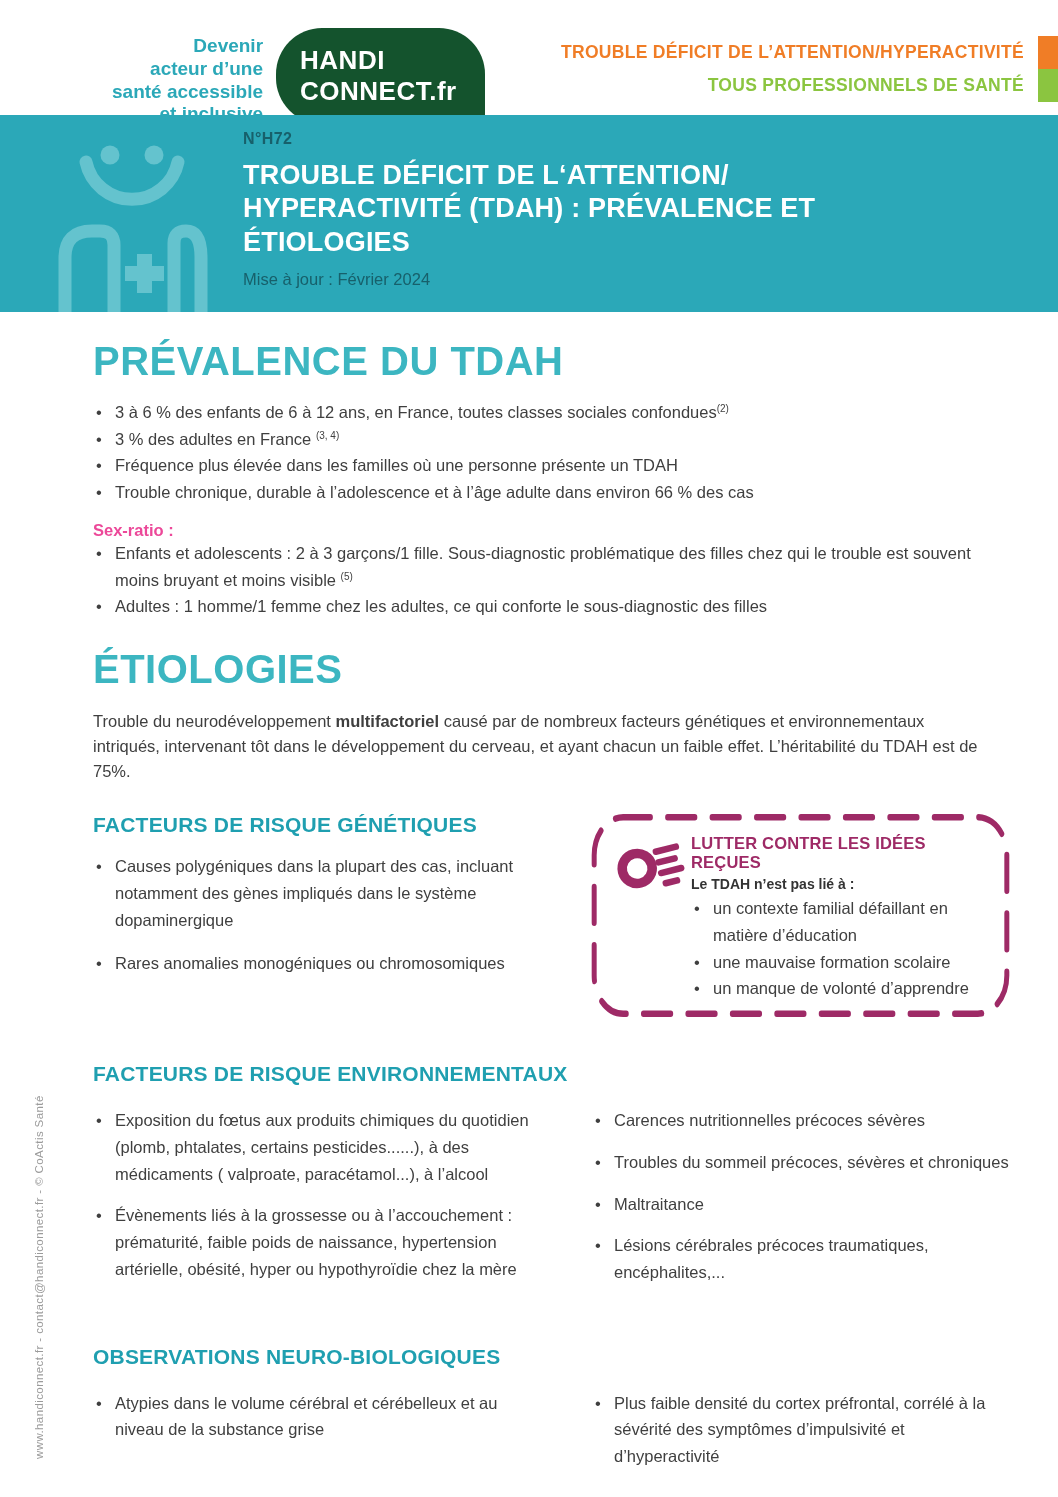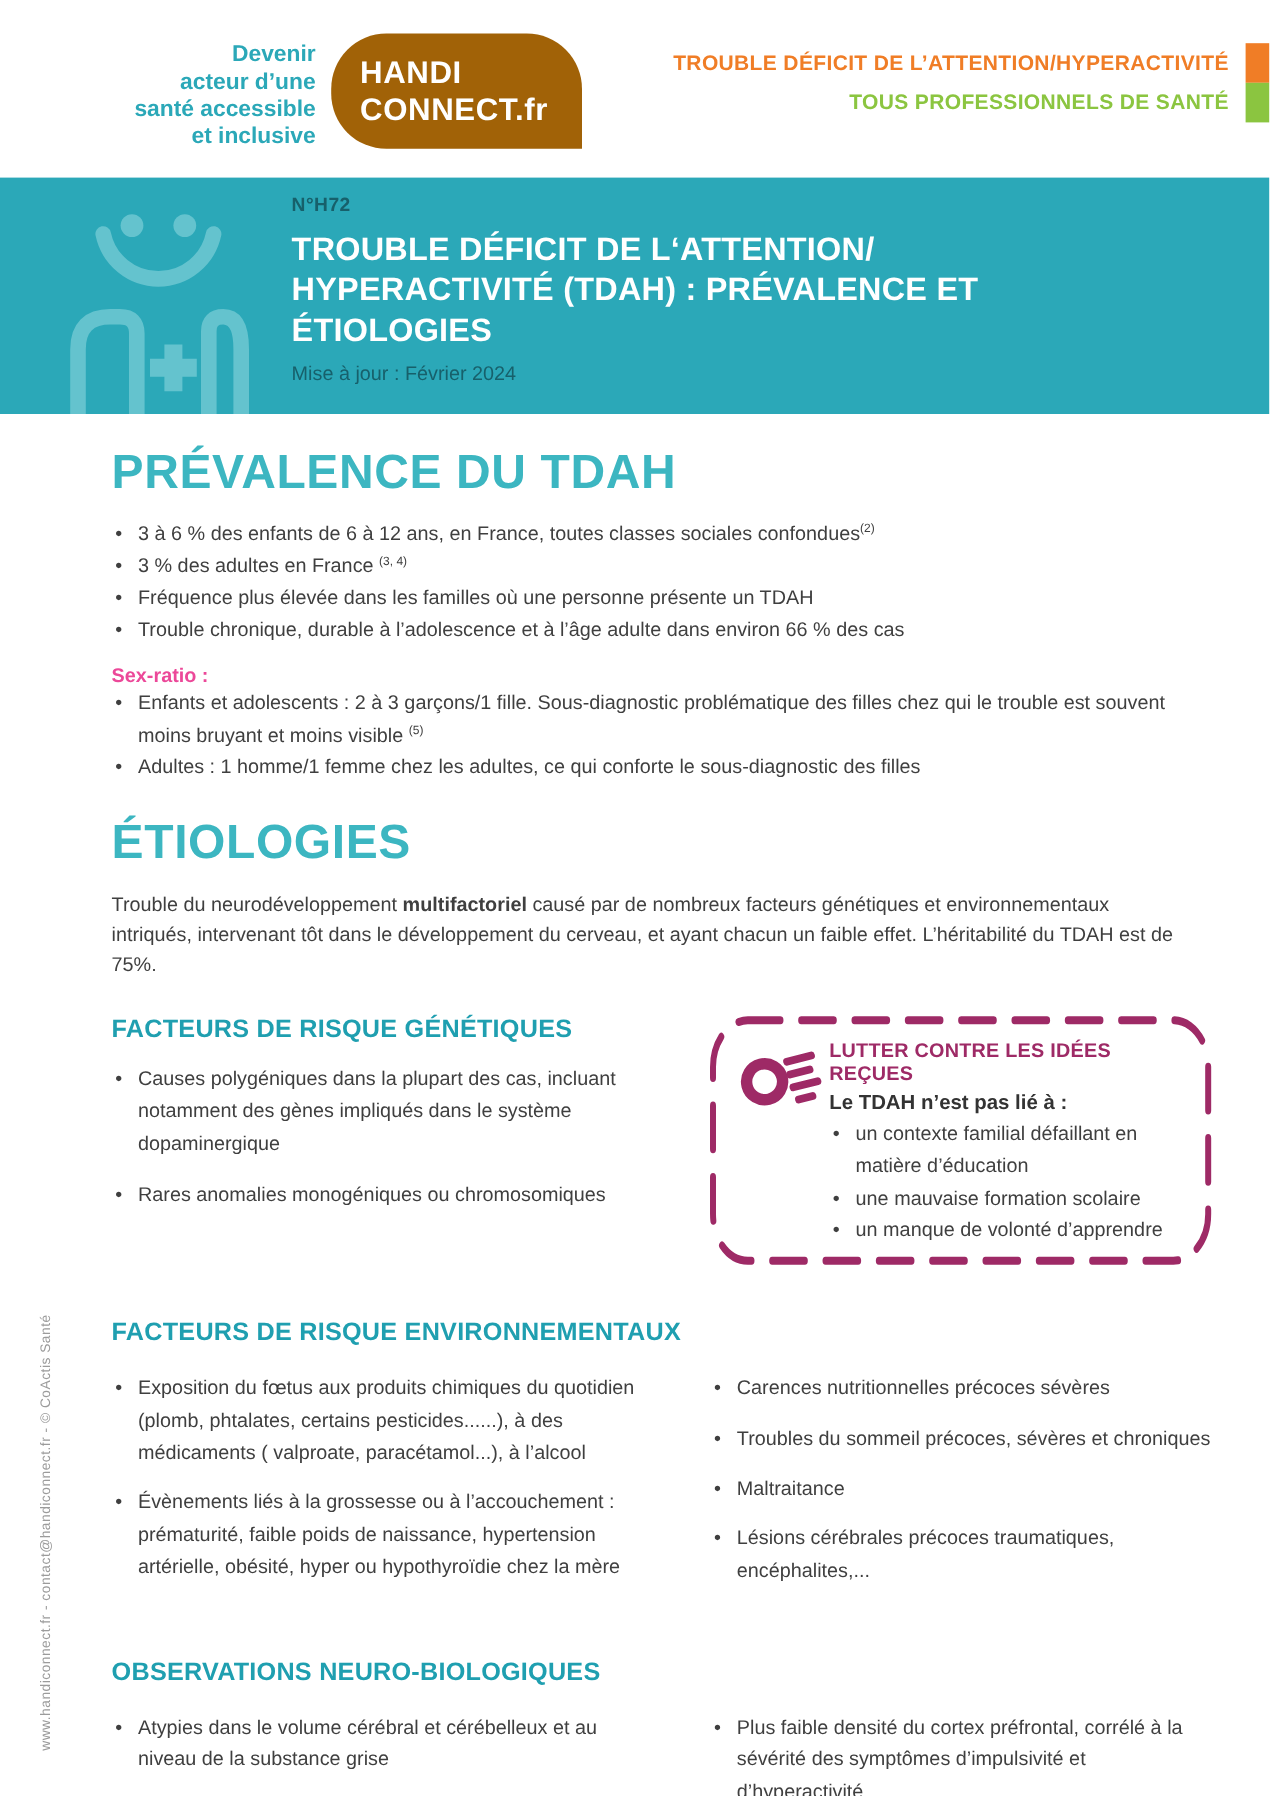--- a/index.html
+++ b/index.html
@@ -4,28 +4,28 @@
 <style>
   * { margin:0; padding:0; box-sizing:border-box; }
   html,body { background:#ffffff; }
   .page {
     position:relative; width:1058px; height:1497px; margin:0 auto;
     background:#ffffff; overflow:hidden;
     font-family:"Liberation Sans", sans-serif; color:#3f3f3f;
   }
 
   
-  .top { position:relative; height:148px; }
+  .top { position:relative; height:115px; }
   .brand { position:absolute; top:28px; left:112px; display:flex; align-items:flex-start; gap:13px; }
   .tagline {
     text-align:right; color:#2ba8b8; font-weight:bold;
     font-size:19px; line-height:1.2; padding-top:7px;
   }
   .logo-bubble {
-    background:#a16207; color:#fff; font-weight:bold;
+    background:#14532d; color:#fff; font-weight:bold;
     font-size:26px; line-height:1.18; letter-spacing:0.5px;
     padding:17px 28px 18px 24px;
     border-radius:46px 46px 0 46px;
   }
   .topics { position:absolute; top:36px; right:0; }
   .topic-row { display:flex; align-items:center; justify-content:flex-end; height:33px; }
   .topic-label { font-weight:bold; font-size:17.5px; letter-spacing:0.3px; margin-right:14px; }
   .topic-square { width:20px; height:33px; }
 
   
@@ -57,21 +57,21 @@
 
   .row-genetic { display:flex; gap:40px; margin-top:30px; }
   .col-genetic { width:458px; flex:none; }
   .col-genetic ul { margin-top:16px; }
   .col-genetic li { line-height:1.45; margin-bottom:17px; }
 
   .myth-box { position:relative; flex:1; min-height:172px; padding:21px 24px 16px 100px; }
   .myth-border { position:absolute; inset:0; width:100%; height:100%; }
   .myth-fist { position:absolute; left:22px; top:24px; }
   .myth-title { color:#9e2a66; font-weight:bold; font-size:16.5px; letter-spacing:0.2px; }
-  .myth-sub { color:#333333; font-weight:bold; font-size:17px; margin-top:4px; }
+  .myth-sub { color:#333333; font-weight:bold; font-size:14px; margin-top:4px; }
   .myth-box ul { margin-top:3px; }
   .myth-box li { font-size:16px; line-height:1.4; padding-left:18px; }
   .myth-box li::before { left:1px; }
 
   .env-head { margin-top:44px; }
   .twocol { display:flex; gap:44px; margin-top:21px; }
   .twocol .col-l { width:455px; flex:none; }
   .twocol .col-r { flex:1; }
   .twocol li { line-height:1.44; margin-bottom:15px; }
 

